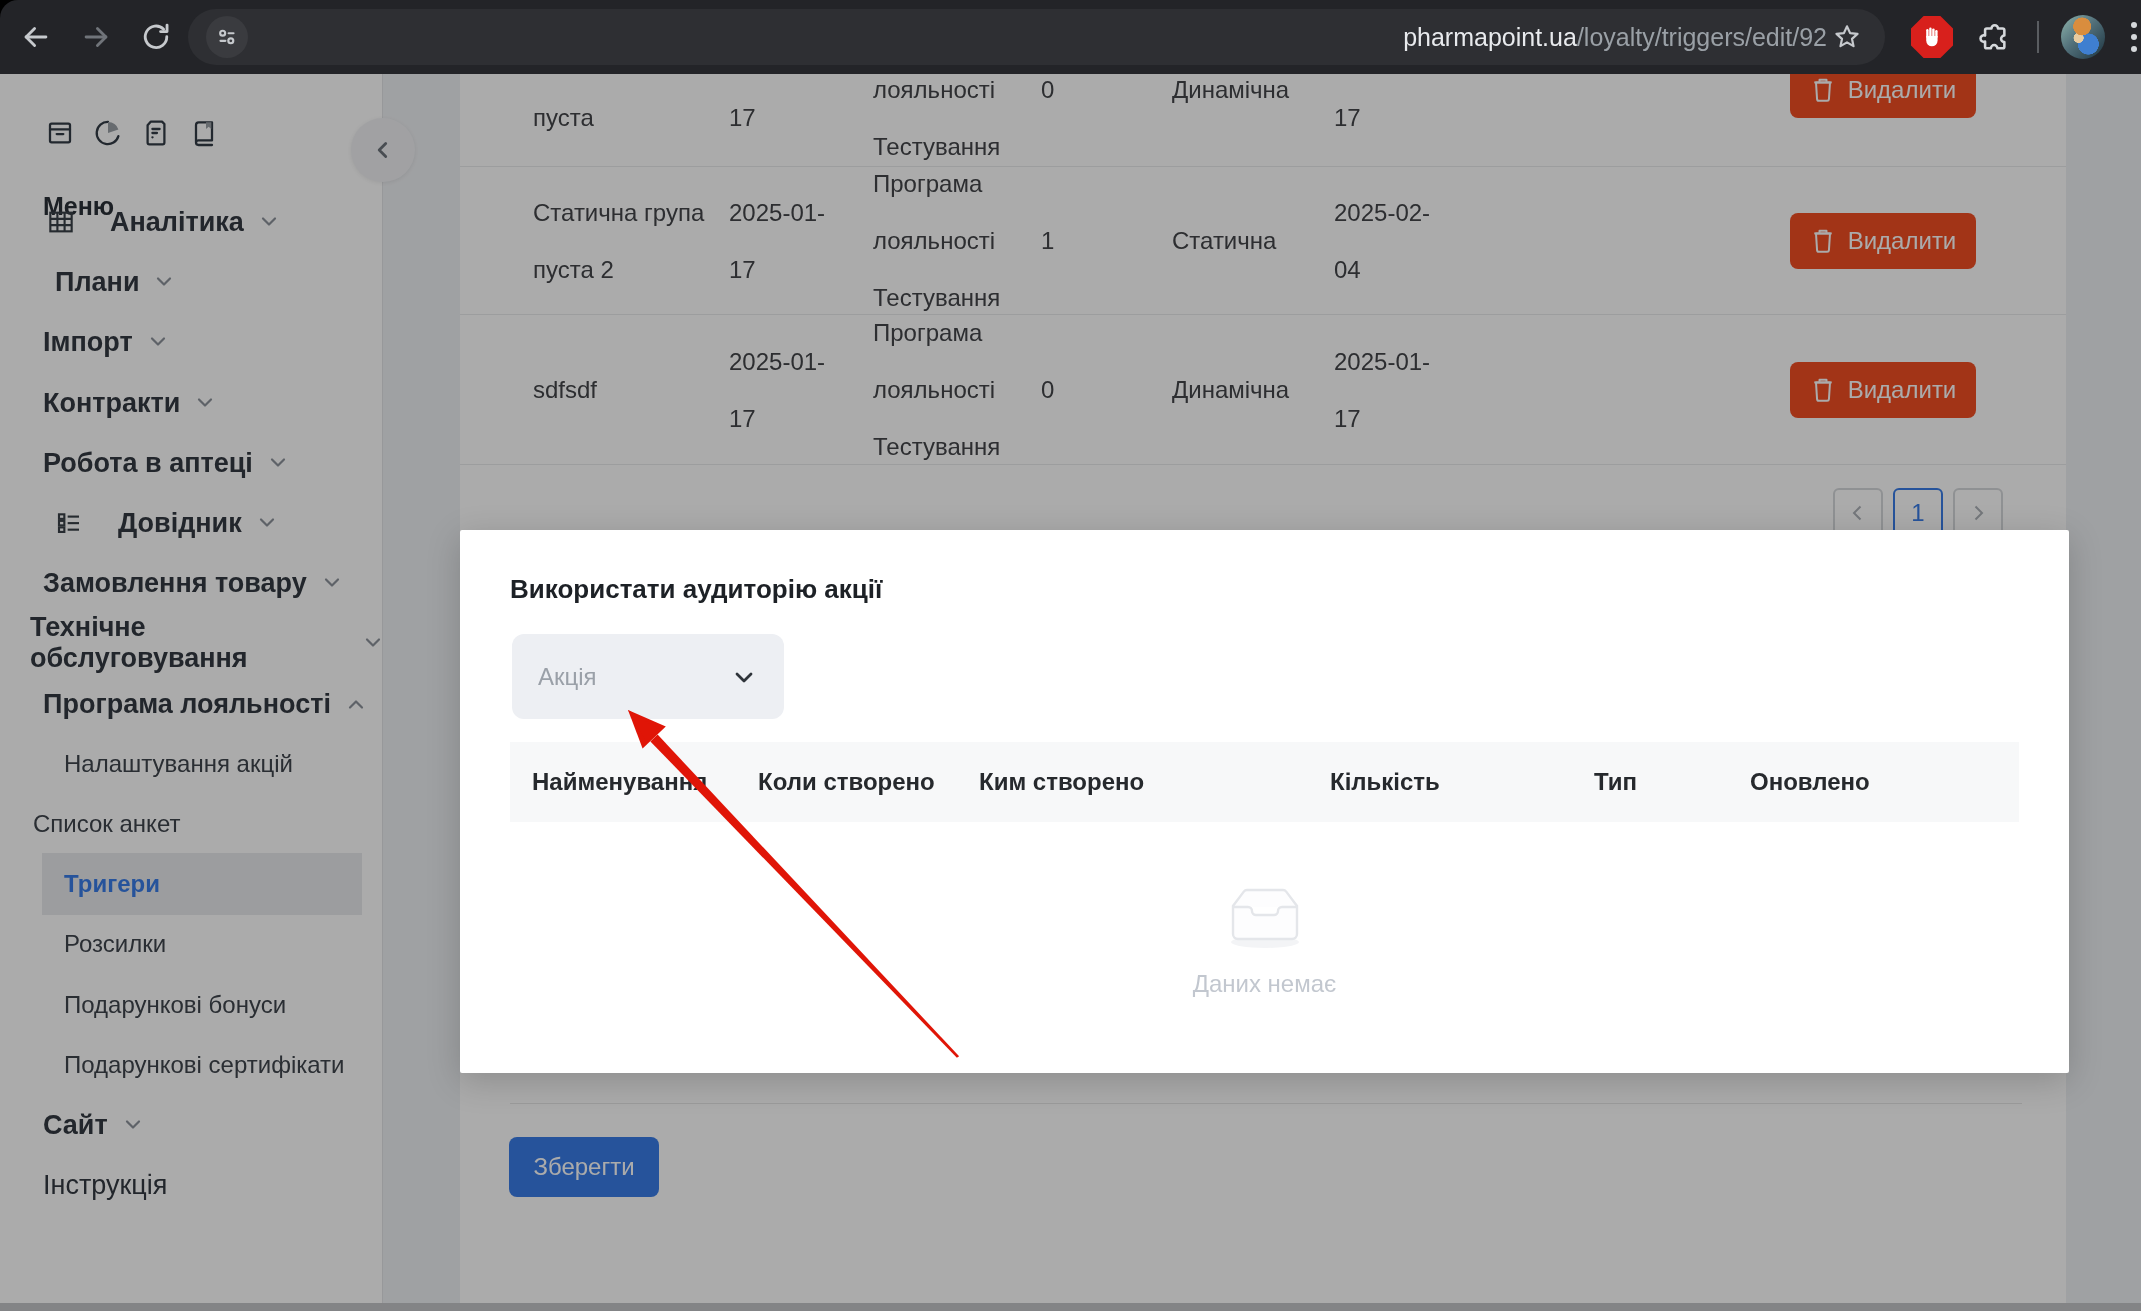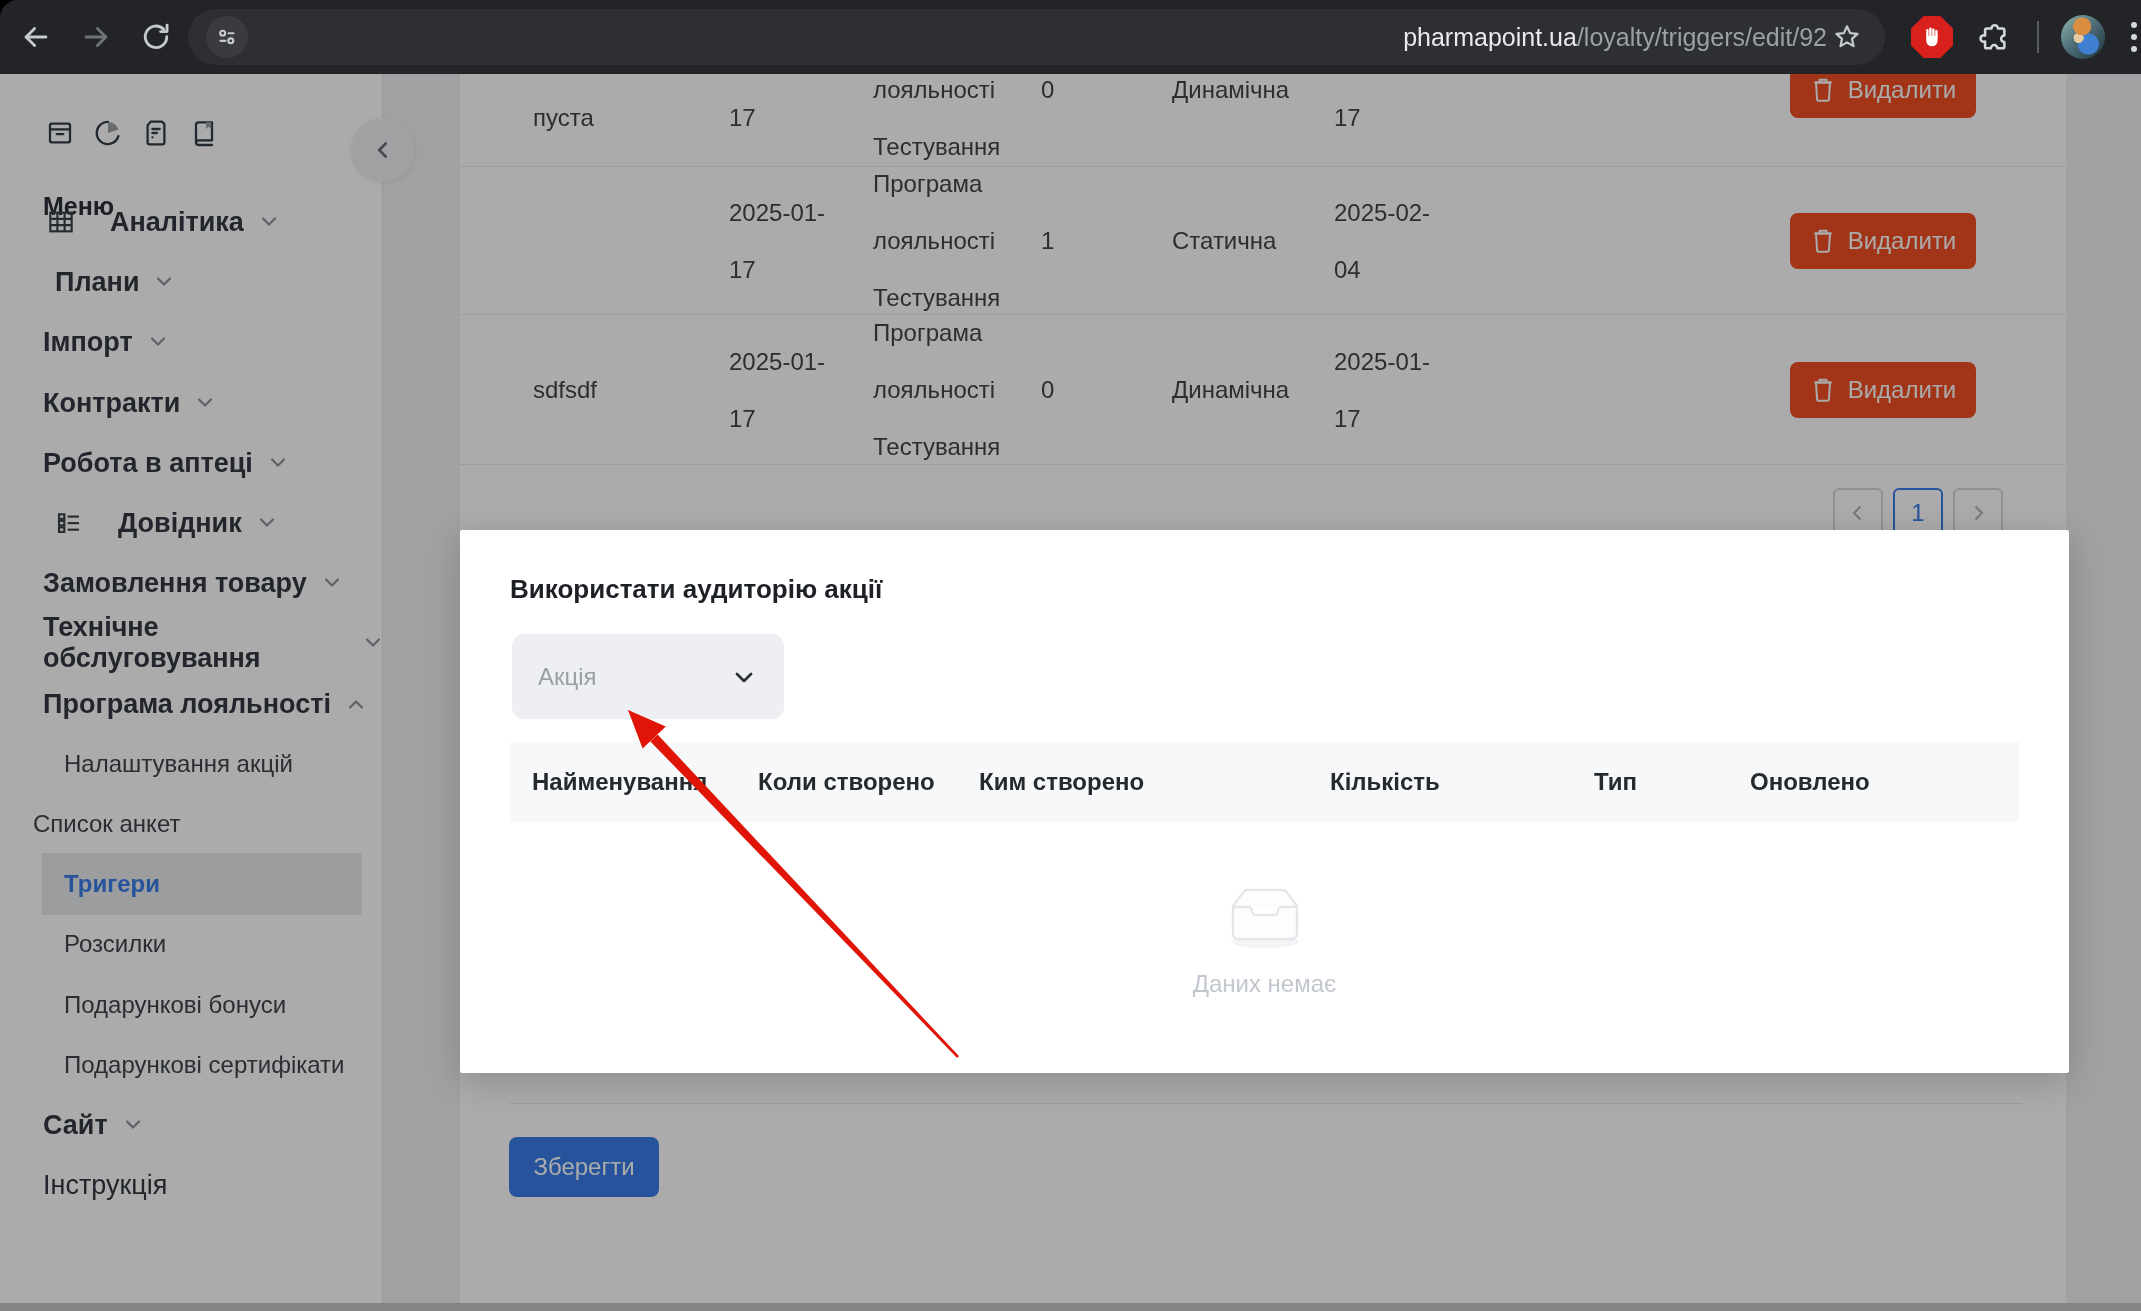--- a/index.html
+++ b/index.html
@@ -178,20 +178,23 @@
               <svg width="26" height="28" viewBox="0 0 22 24" fill="none" stroke="#ffffff" stroke-width="1.7" stroke-linejoin="round">
                 <path d="M8 5V3.2h6V5"></path>
                 <path d="M3.5 5.5h15"></path>
                 <path d="M5 5.5l.9 14.3a1.5 1.5 0 0 0 1.5 1.4h7.2a1.5 1.5 0 0 0 1.5-1.4L17 5.5z"></path>
               </svg>
             </span>
             <span>Видалити</span>
           </button>
         </div>
         <div class="trow" style="top: 93px; height: 148px;">
+          <div class="cell" style="left: 73px; width: 185px;">
+            <span>Статична група пуста 2</span>
+          </div>
           <div class="cell" style="left: 269px; width: 115px;">
             <span>2025-01-17</span>
           </div>
           <div class="cell" style="left: 413px; width: 175px;">
             <span>Програма лояльності Тестування</span>
           </div>
           <div class="cell" style="left: 581px; width: 60px;">
             <span>1</span>
           </div>
           <div class="cell" style="left: 712px; width: 150px;">
@@ -361,21 +364,21 @@
           </span>
         </div>
         <div class="menu-item bold" style="top: 478px; padding-left: 43px;">
           <span class="lbl">Замовлення товару</span>
           <span class="chev ">
             <svg width="18" height="12" viewBox="0 0 18 12" fill="none" stroke="#8d939b" stroke-width="2.2" stroke-linecap="round" stroke-linejoin="round">
               <path d="M3 2.5l6 6 6-6"></path>
             </svg>
           </span>
         </div>
-        <div class="menu-item bold" style="top: 538px; padding-left: 43px;">
+        <div class="menu-item bold" style="top: 538px; padding-left: 30px;">
           <span class="lbl">Технічне обслуговування</span>
           <span class="chev ">
             <svg width="18" height="12" viewBox="0 0 18 12" fill="none" stroke="#8d939b" stroke-width="2.2" stroke-linecap="round" stroke-linejoin="round">
               <path d="M3 2.5l6 6 6-6"></path>
             </svg>
           </span>
         </div>
         <div class="menu-item bold" style="top: 599px; padding-left: 43px;">
           <span class="lbl">Програма лояльності</span>
           <span class="chev up">

